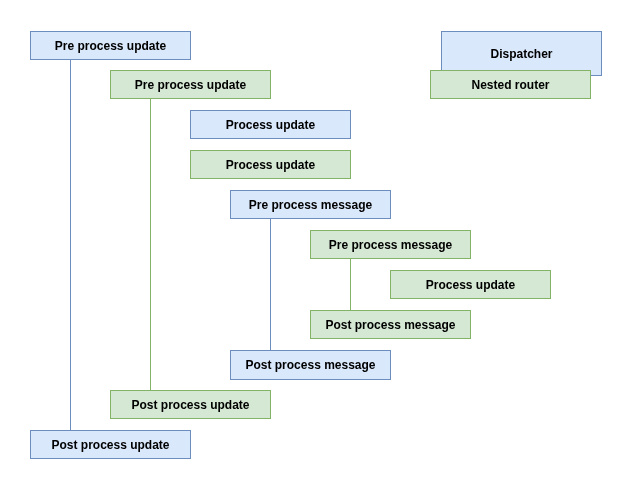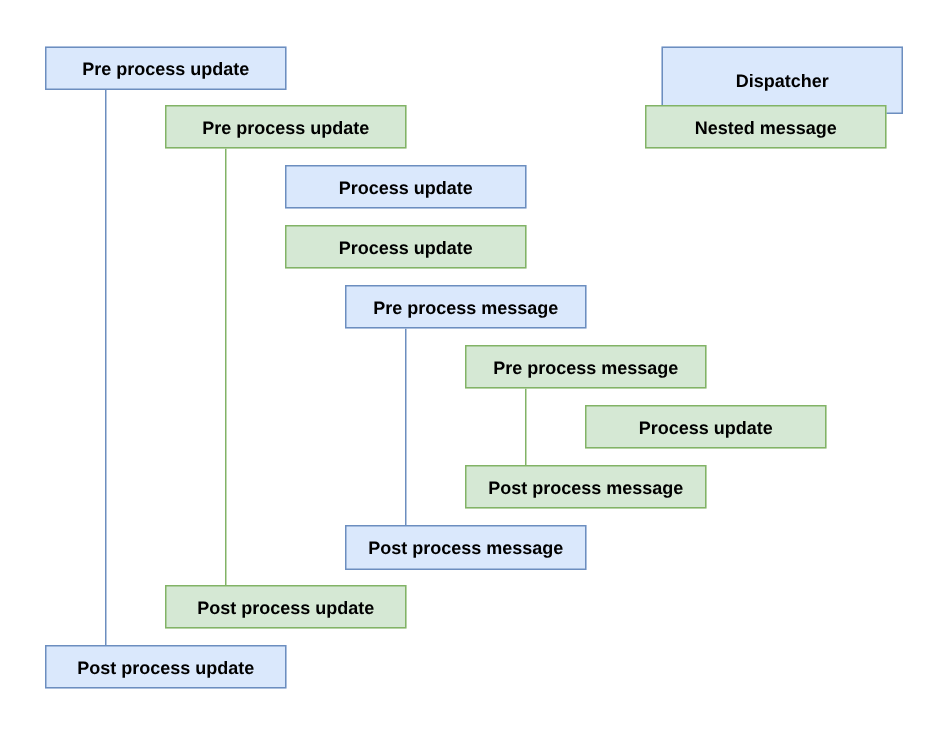--- a/index.html
+++ b/index.html
@@ -50,14 +50,14 @@
     <div class="box blue" style="left: 190px; top: 110px; width: 161px; height: 29px;">Process update</div>
     <div class="box green" style="left: 190px; top: 150px; width: 161px; height: 29px;">Process update</div>
     <div class="box blue" style="left: 230px; top: 190px; width: 161px; height: 29px;">Pre process message</div>
     <div class="box green" style="left: 310px; top: 230px; width: 161px; height: 29px;">Pre process message</div>
     <div class="box green" style="left: 390px; top: 270px; width: 161px; height: 29px;">Process update</div>
     <div class="box green" style="left: 310px; top: 310px; width: 161px; height: 29px;">Post process message</div>
     <div class="box blue" style="left: 230px; top: 350px; width: 161px; height: 30px;">Post process message</div>
     <div class="box green" style="left: 110px; top: 390px; width: 161px; height: 29px;">Post process update</div>
     <div class="box blue" style="left: 30px; top: 430px; width: 161px; height: 29px;">Post process update</div>
     <div class="box blue" style="left: 441px; top: 31px; width: 161px; height: 45px;">Dispatcher</div>
-    <div class="box green" style="left: 430px; top: 70px; width: 161px; height: 29px;">Nested message</div>
+    <div class="box green" style="left: 430px; top: 70px; width: 161px; height: 29px;">Nested router</div>
   </div>
 
 </body></html>

